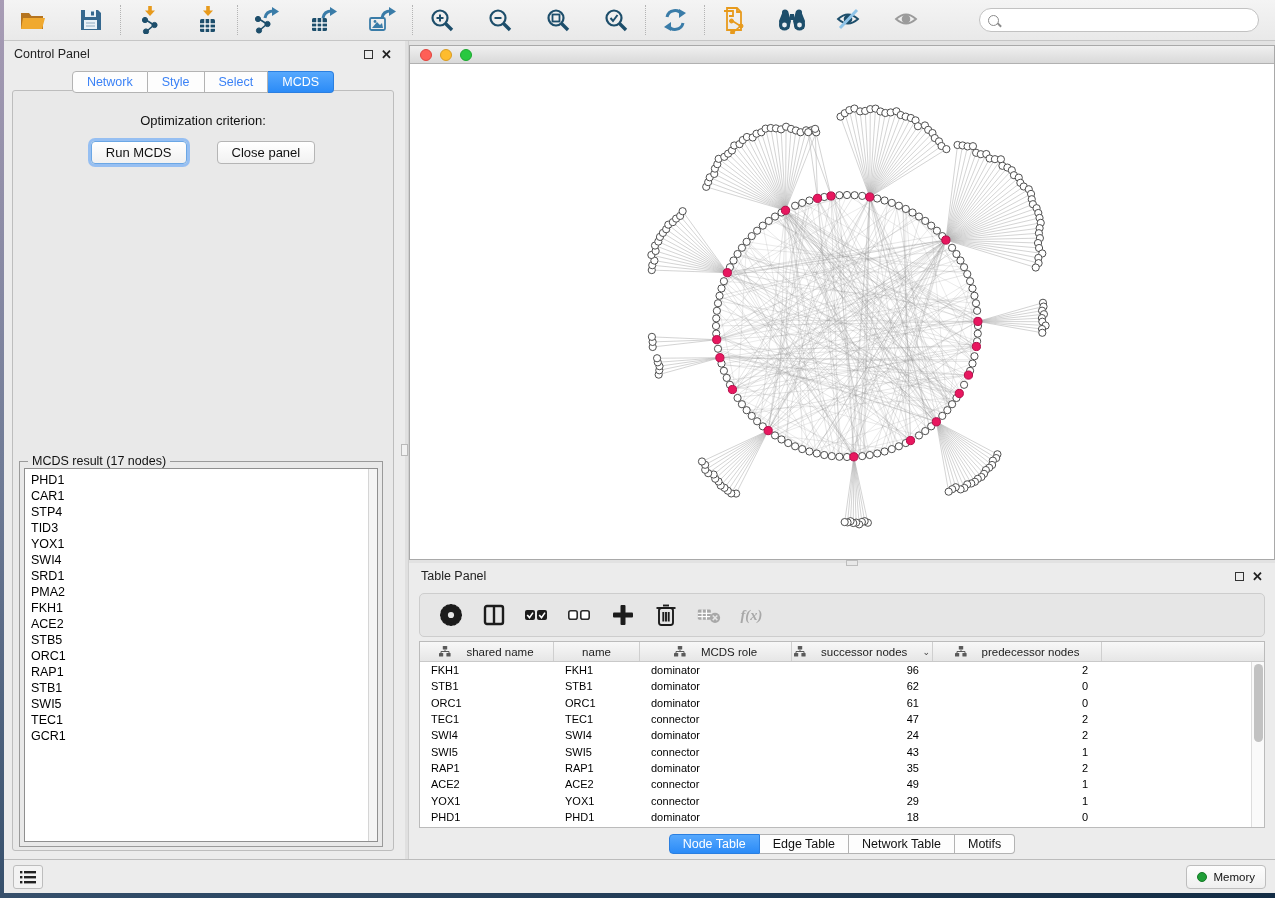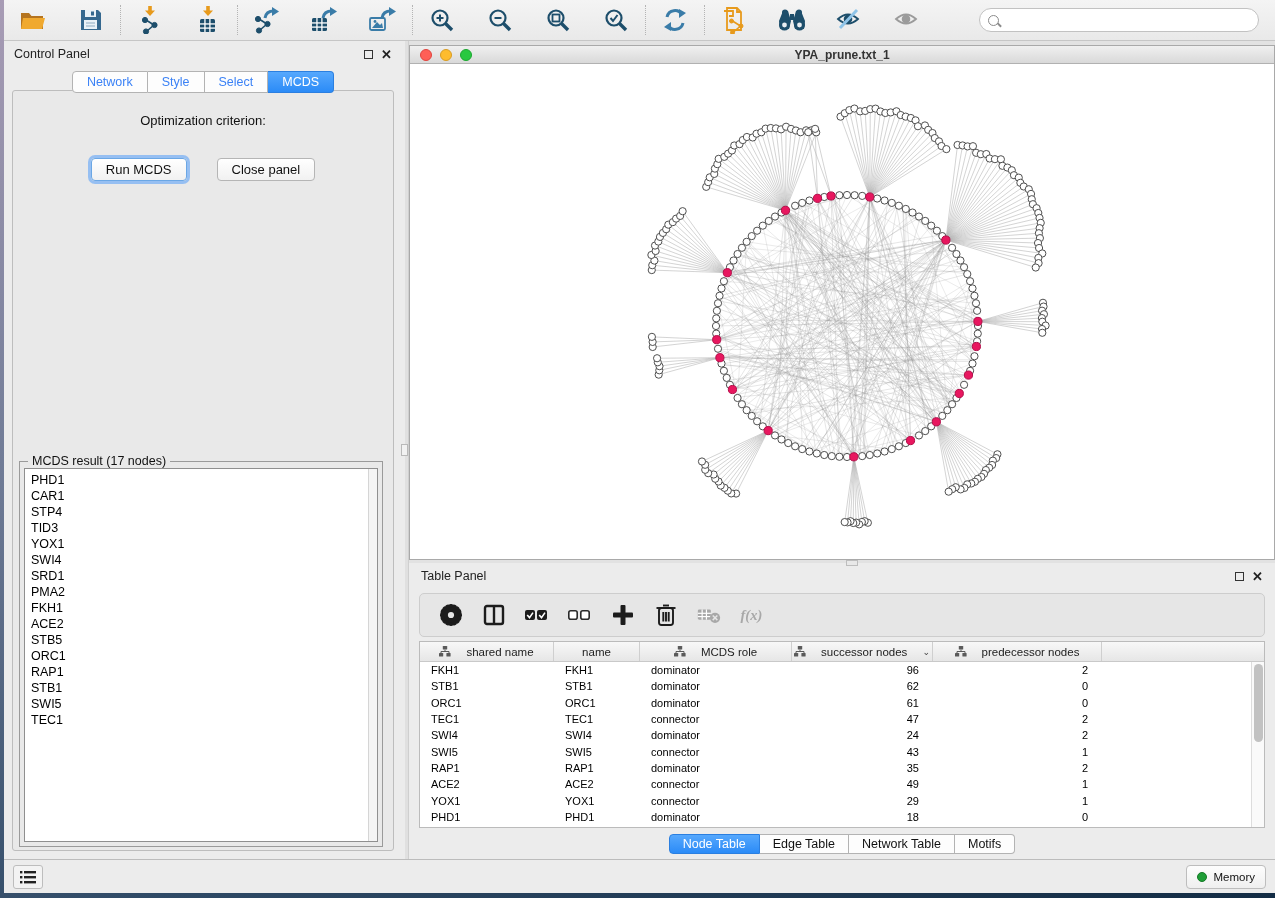--- a/index.html
+++ b/index.html
@@ -39,21 +39,21 @@
     background:#e9e9e9; border:1px solid #bdbdbd; border-radius:3px; }
   .opt-label { text-align:center; font-size:13px; color:#111; margin-top:22px; }
   .dropdown { margin:12px auto 0; width:314px; height:23px; background:#fff; border:1px solid #b7b7b7;
     border-radius:5px; display:flex; align-items:center; cursor:pointer; }
   .dropdown-value { flex:1; font-size:12.5px; padding-left:9px; color:#111; white-space:nowrap; }
   .dd-stepper { width:19px; height:21px; border-radius:4px; background:linear-gradient(#6cb0f9,#2c7ee9);
     margin-right:1px; display:flex; flex-direction:column; align-items:center; justify-content:center; gap:1px; }
   .dd-stepper i { width:0; height:0; border-left:3.5px solid transparent; border-right:3.5px solid transparent; }
   .dd-up { border-bottom:4px solid #fff; }
   .dd-down { border-top:4px solid #fff; }
-  .cp-buttons { display:flex; justify-content:center; gap:30px; margin-top:30px; }
+  .cp-buttons { display:flex; justify-content:center; gap:30px; margin-top:13px; }
   .btn { font-size:13px; color:#111; background:linear-gradient(#ffffff,#f1f1f1); border:1px solid #b5b5b5;
     border-radius:4px; padding:3px 14px; cursor:pointer; }
   .btn.focused { box-shadow:0 0 0 3px rgba(82,156,250,.55); border-color:#6ba7e5; }
   .result-group { position:absolute; left:6px; right:10px; top:370px; bottom:3px; border:1px solid #9a9a9a; }
   .result-legend { position:absolute; top:-8px; left:8px; background:#e9e9e9; padding:0 4px; font-size:12.5px; color:#111; }
   .result-list { position:absolute; left:4px; right:4px; top:6px; bottom:4px; background:#fff;
     border:1px solid #8f8f8f; overflow:hidden; }
   .result-items { padding:3px 0 0 6px; font-size:12.5px; line-height:16px; color:#000; }
   .result-scroll { position:absolute; right:0; top:0; bottom:0; width:9px; background:#f4f4f4; border-left:1px solid #d5d5d5; }
 
@@ -389,35 +389,35 @@
               <div>SRD1</div>
               <div>PMA2</div>
               <div>FKH1</div>
               <div>ACE2</div>
               <div>STB5</div>
               <div>ORC1</div>
               <div>RAP1</div>
               <div>STB1</div>
               <div>SWI5</div>
               <div>TEC1</div>
+              <div>GCR1</div>
             </div>
           <div class="result-scroll"></div>
         </div>
       </div>
     </div>
   </div>
 
   <div class="right-col">
     <div class="v-divider">
         <div class="v-grip"></div>
       </div>
 
     <div class="network-window">
       <div class="nw-titlebar">
-        <span class="nw-title">YPA_prune.txt_1</span>
         <span class="lights">
           <span class="light red"></span>
           <span class="light yellow"></span>
           <span class="light green"></span>
         </span>
       </div>
       <div class="nw-canvas" id="nw-canvas"><svg width="870" height="497">
             <line x1="317.3255450488193" y1="208.71749975707013" x2="567.3615855201423" y2="249.08268523745585" stroke="#8f8f8f" stroke-width="0.7" opacity="0.32"></line>
             <line x1="317.3255450488193" y1="208.71749975707013" x2="543.7730669915098" y2="186.10196204626536" stroke="#8f8f8f" stroke-width="0.7" opacity="0.32"></line>
             <line x1="317.3255450488193" y1="208.71749975707013" x2="544.0162546641999" y2="337.5547565521001" stroke="#8f8f8f" stroke-width="0.7" opacity="0.32"></line>

